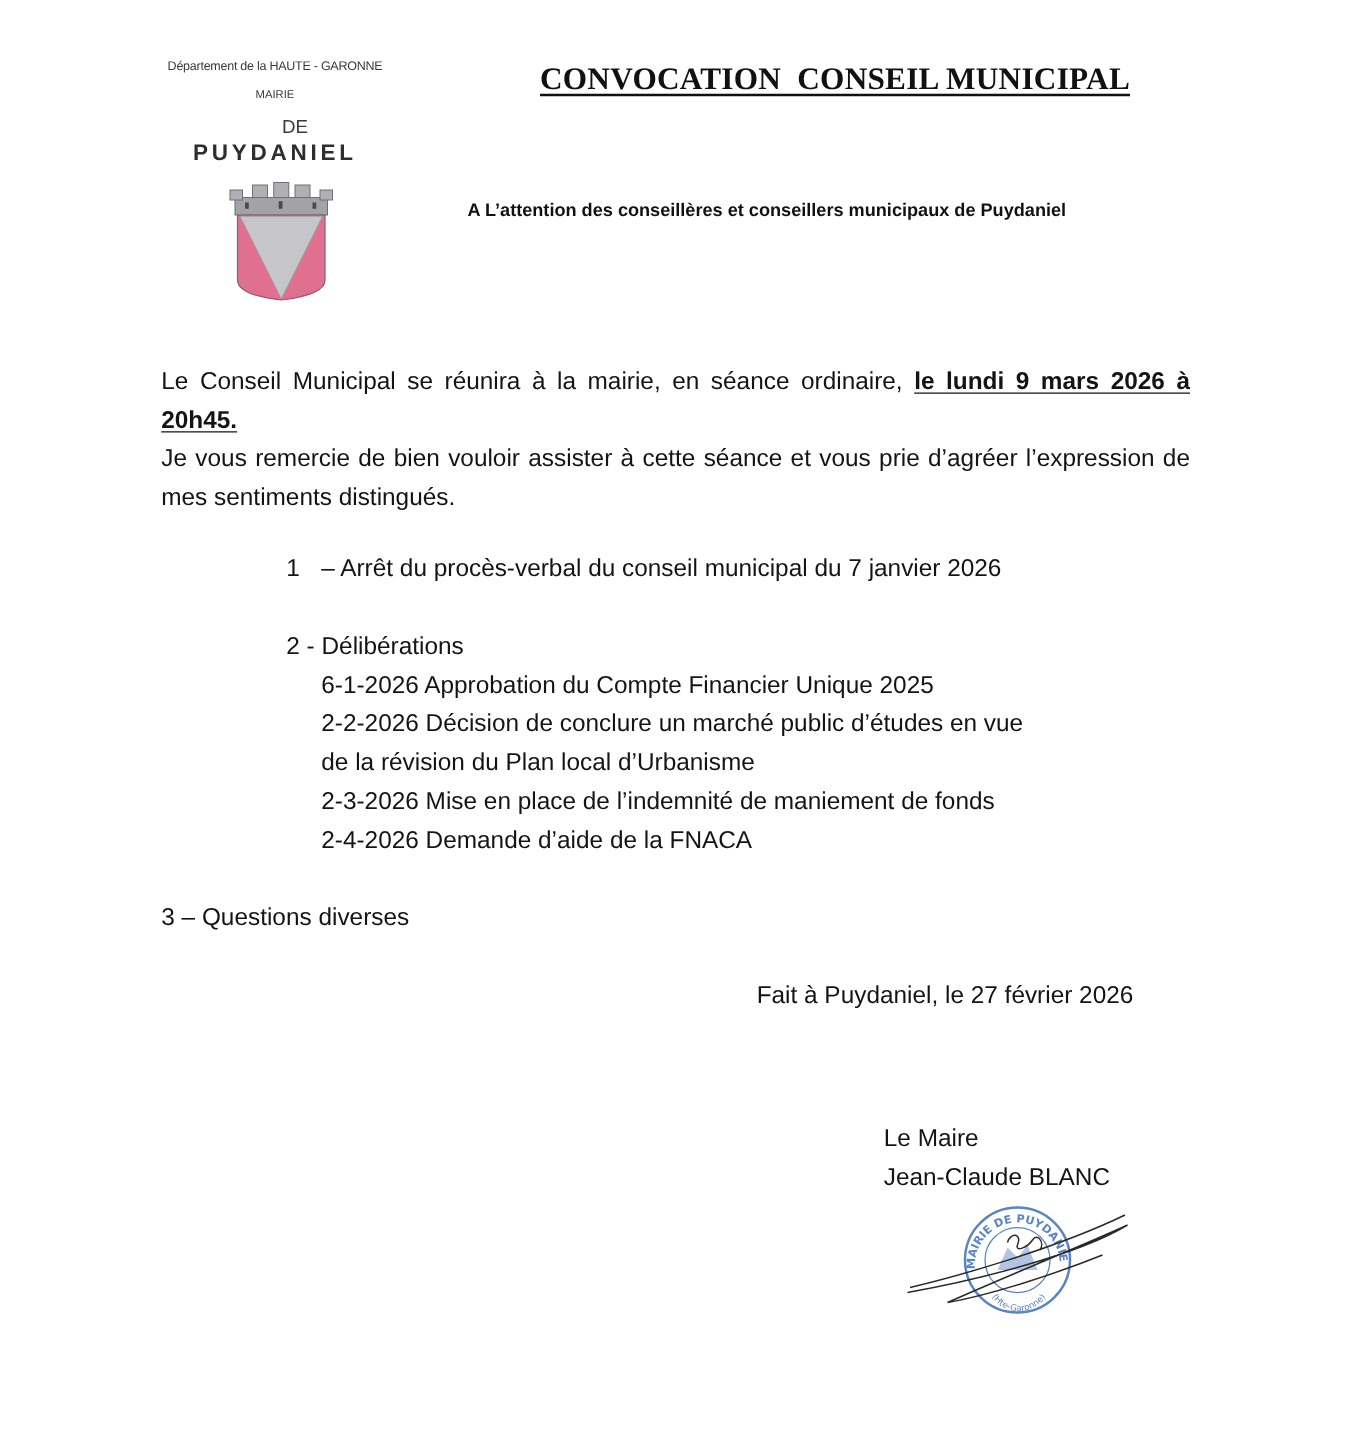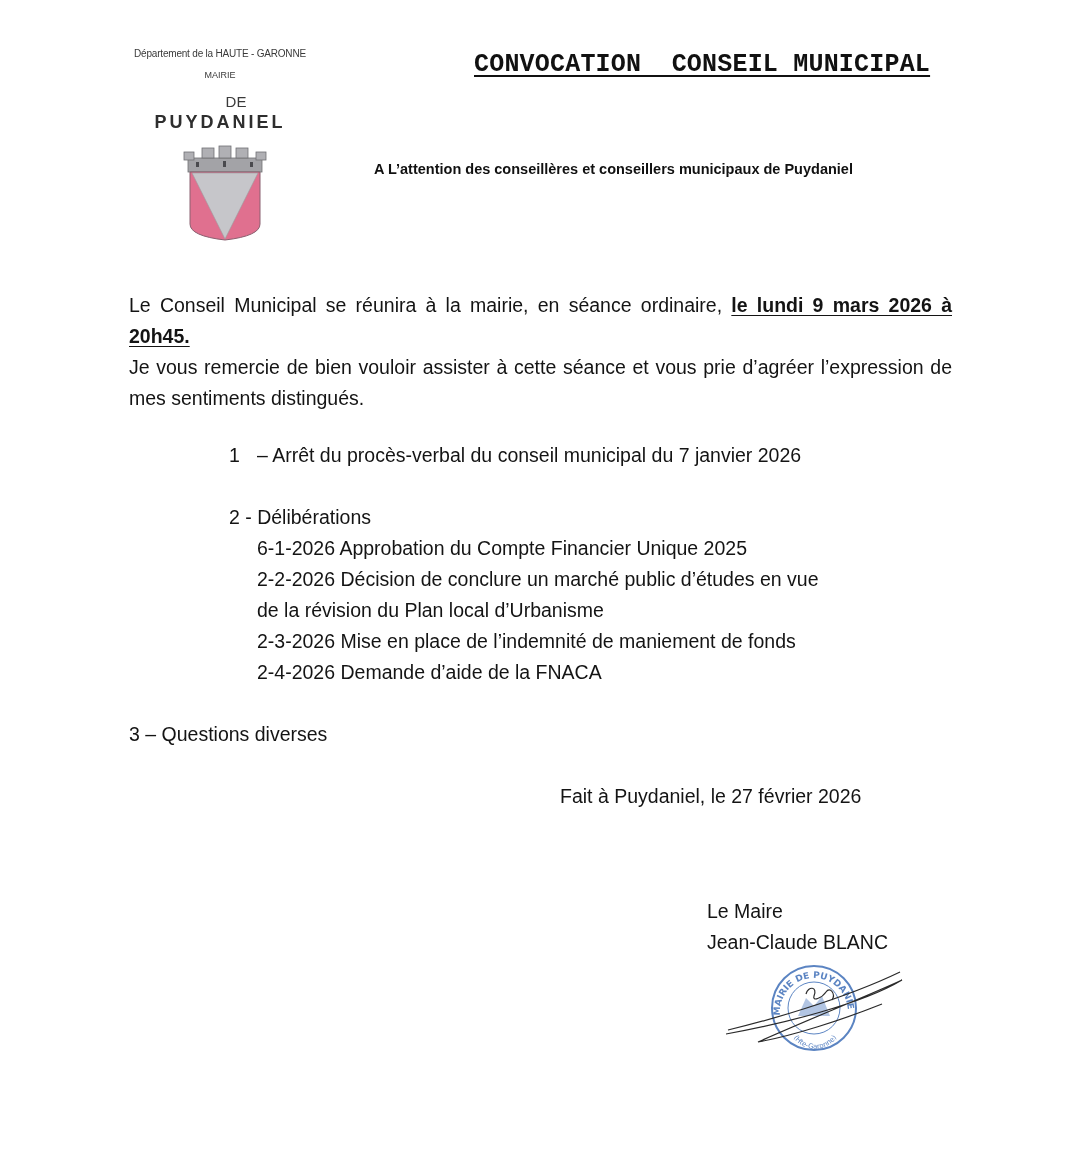--- a/index.html
+++ b/index.html
@@ -63,23 +63,23 @@
   .crest {
     position: absolute;
     left: 182px;
     top: 128px;
     width: 86px;
     height: 98px;
   }
   
   .title {
     position: absolute;
-    left: 474px;
+    left: 432px;
     top: 34px;
-    font-family: Liberation Mono, monospace;
+    font-family: Liberation Serif, serif;
     font-size: 25px;
     font-weight: bold;
     text-decoration: underline;
     text-underline-offset: 4px;
     text-decoration-thickness: 2px;
     white-space: pre;
     color: #111;
     letter-spacing: 0.2px;
   }
   .attention {
@@ -128,21 +128,21 @@
     line-height: 31px;
     color: #141414;
   }
   .sub-items div { white-space: nowrap; }
   .item3 { left: 129px; top: 703px; }
   .done {
     position: absolute;
     left: 560px;
     width: 392px;
     top: 765px;
-    text-align: left;
+    text-align: center;
     font-size: 19.5px;
     line-height: 31px;
     color: #141414;
     white-space: nowrap;
   }
   .signature-block {
     position: absolute;
     left: 707px;
     top: 880px;
     font-size: 19.5px;

